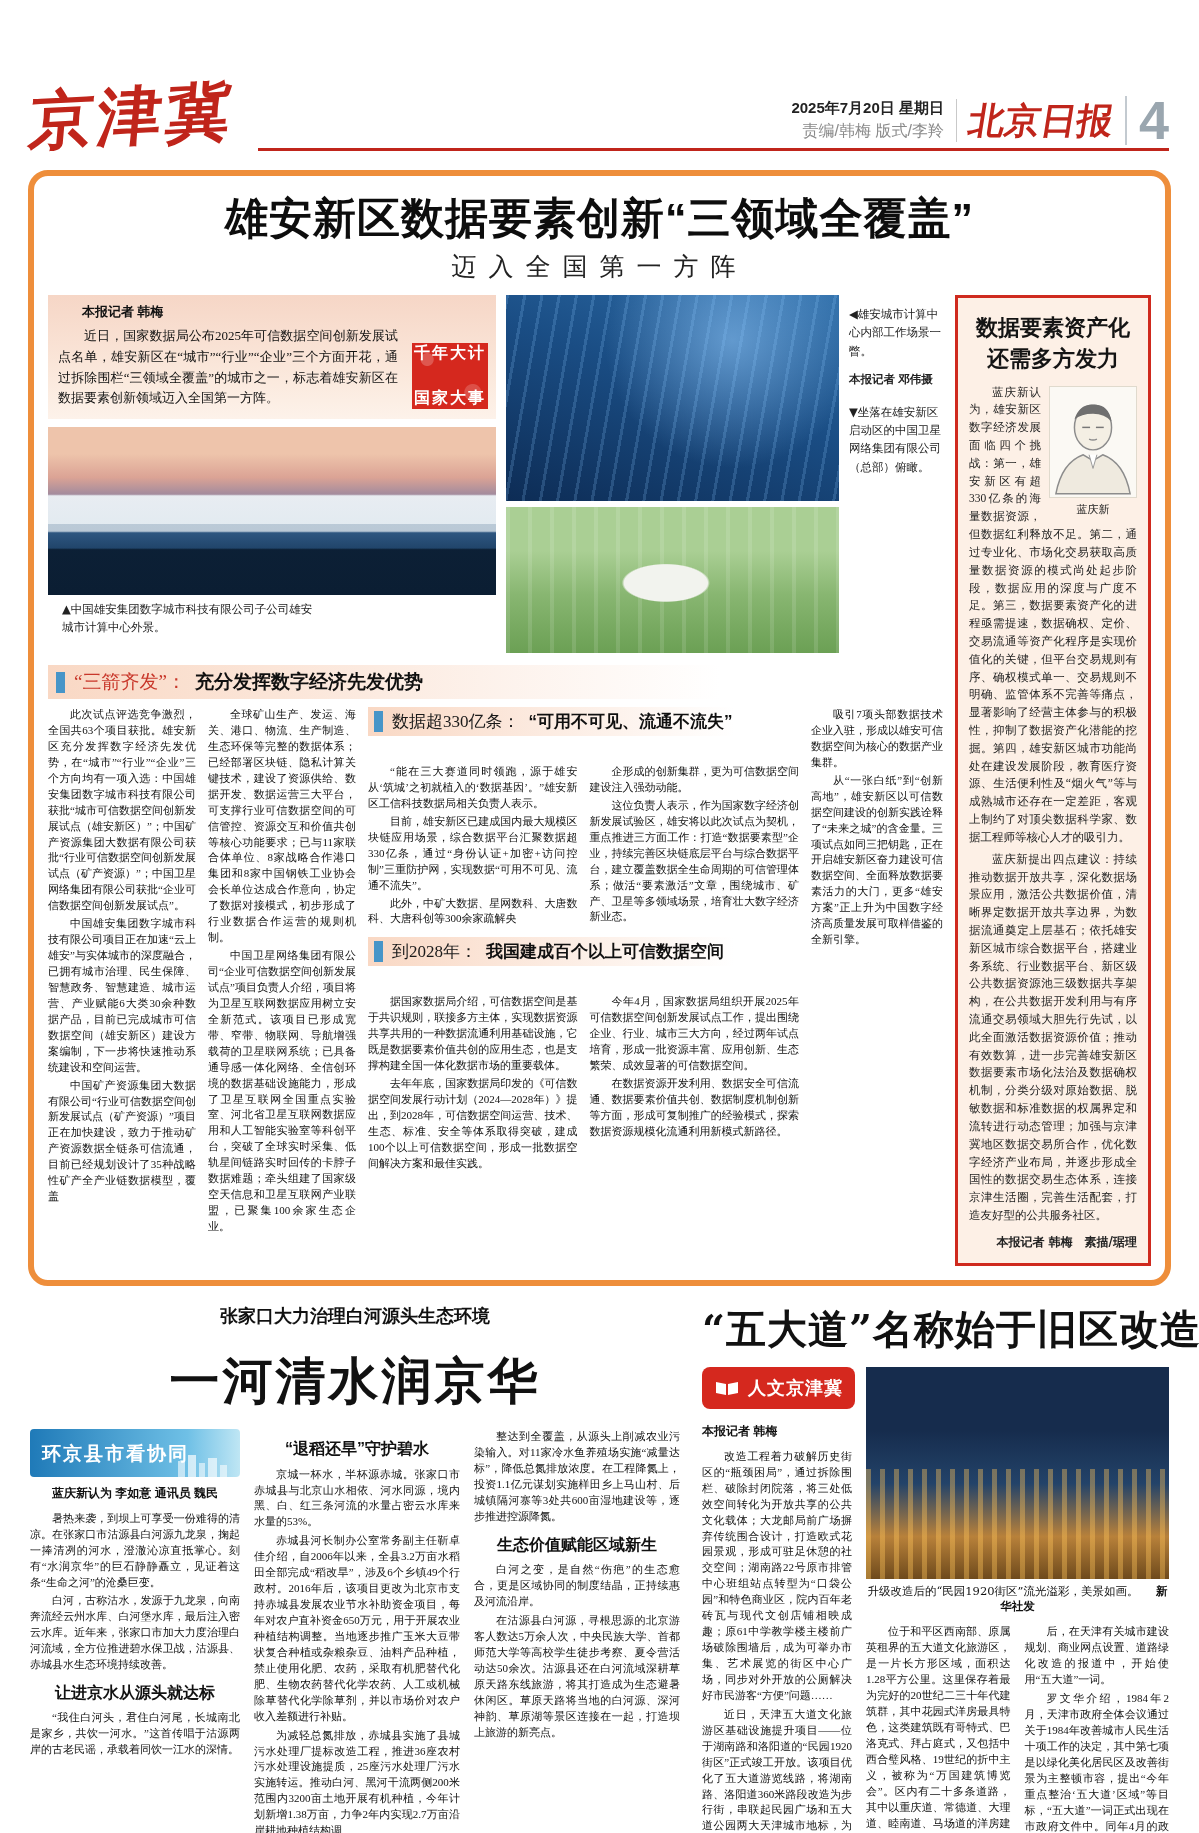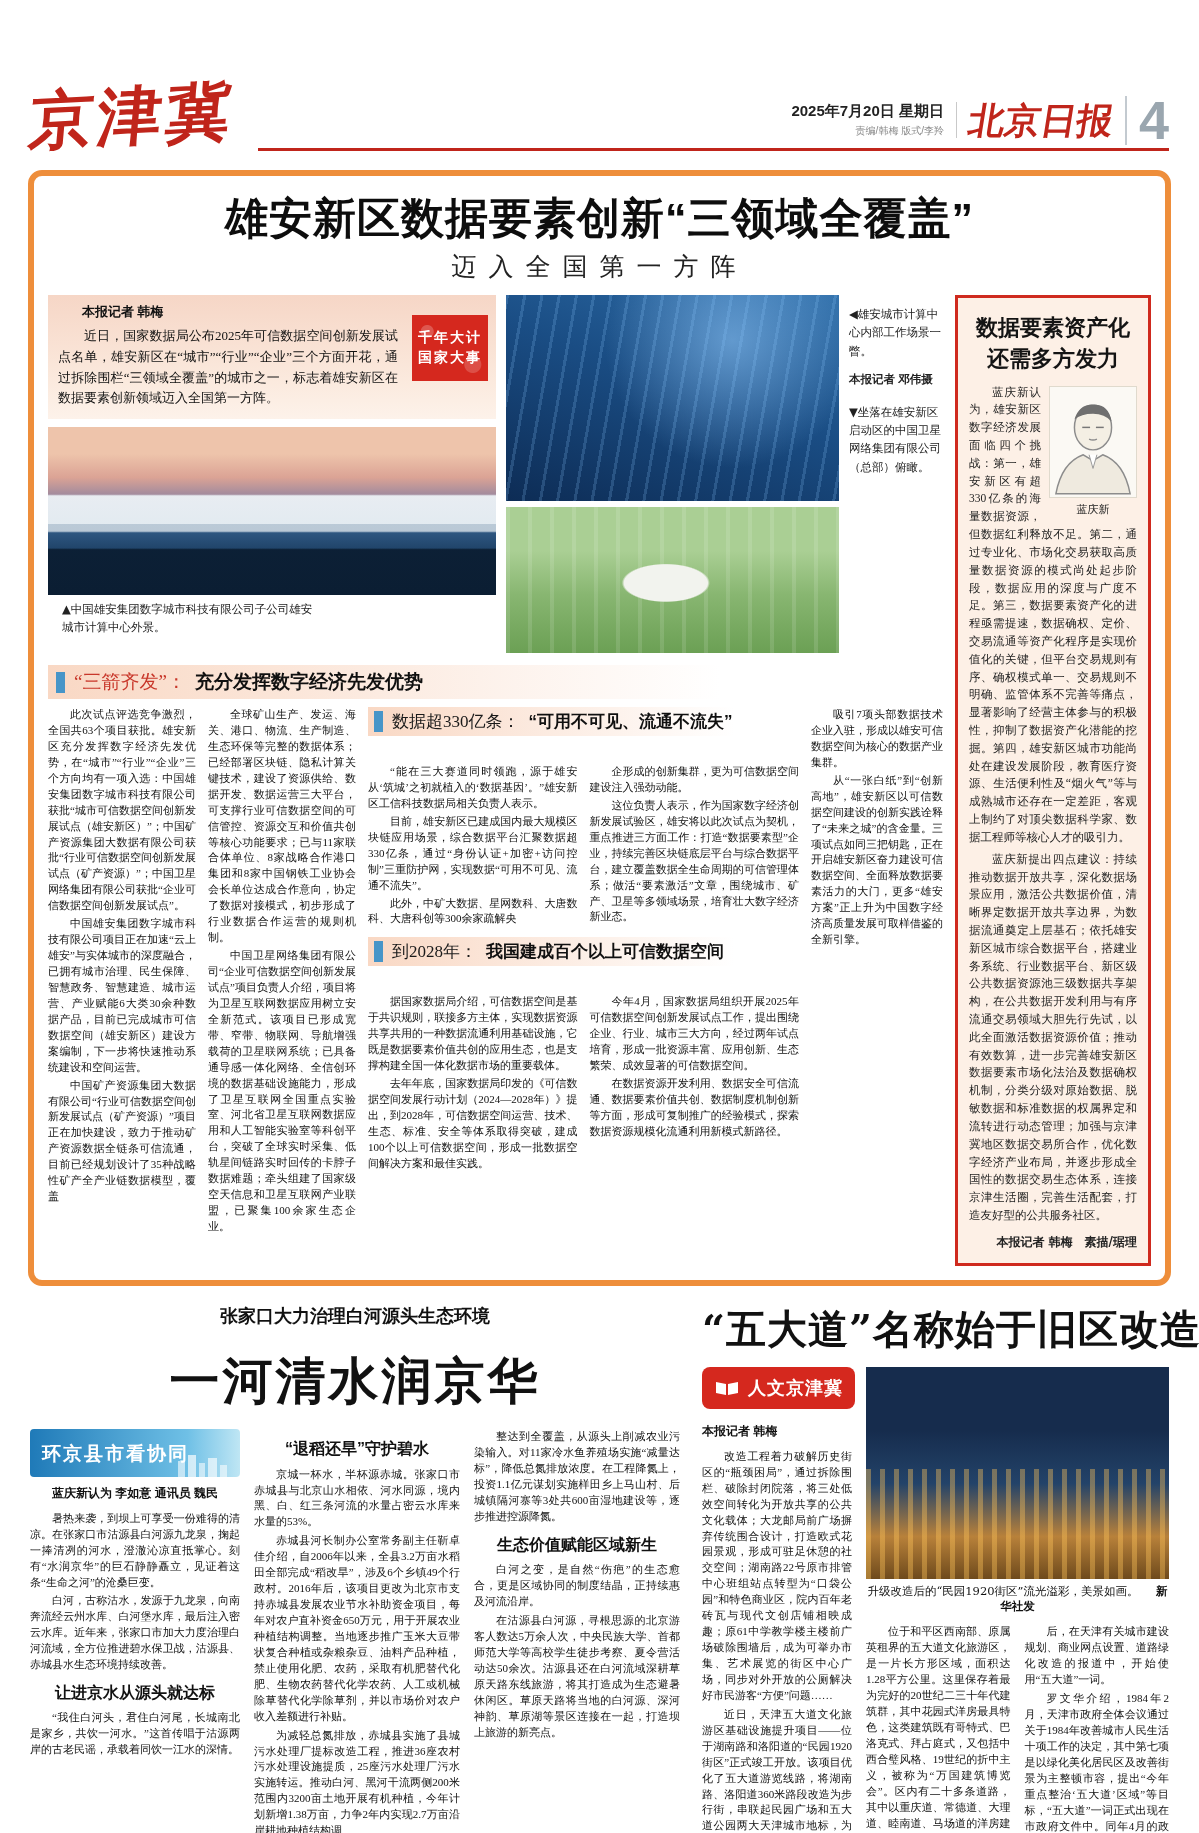--- a/index.html
+++ b/index.html
@@ -7,44 +7,44 @@
   body { font-family:"Liberation Serif","DejaVu Serif",serif; color:#111; }
   .page { width:1199px; height:1833px; margin:0 auto; background:#fff; position:relative; overflow:hidden; }
 
   
   .masthead { position:relative; height:158px; }
   .brand-cn { position:absolute; left:30px; top:84px; font-size:64px; font-weight:bold; color:#c0251b;
               font-family:"DejaVu Serif",serif; transform:skewX(-8deg) rotate(-3deg); letter-spacing:4px; line-height:1; }
   .head-right { position:absolute; right:30px; top:96px; display:flex; align-items:center; }
   .date-block { text-align:right; padding-right:12px; border-right:1px solid #c9c9c9; }
   .date-line { font-size:15px; font-weight:bold; color:#222; font-family:"Liberation Sans",sans-serif; white-space:nowrap; }
-  .editors { font-size:10px; color:#8a8a8a; margin-top:3px; font-family:"Liberation Sans",sans-serif; }
+  .editors { font-size:16px; color:#8a8a8a; margin-top:3px; font-family:"Liberation Sans",sans-serif; }
   .paper-logo { font-size:36px; color:#c0251b; font-weight:bold; font-family:"DejaVu Serif",serif;
                 transform:skewX(-9deg); padding:0 12px; white-space:nowrap; line-height:1; }
   .page-num { font-size:54px; color:#9aa6af; font-family:"Liberation Sans",sans-serif; font-weight:bold;
               border-left:2px solid #c3cad0; padding-left:12px; line-height:0.9; }
   .head-rule { position:absolute; left:258px; right:30px; top:148px; height:3px; background:#c0251b; }
 
   
-  .main-frame { margin:12px 28px 0; border:6px solid #ee8e3b; border-radius:14px; padding:10px 14px 14px; background:#fff; }
+  .main-frame { margin:12px 28px 0; border:6px solid #ee8e3b; border-radius:20px; padding:10px 14px 14px; background:#fff; }
   .headline { text-align:center; font-family:"Liberation Sans",sans-serif; font-weight:bold; font-size:43px;
               letter-spacing:1px; margin:4px 0 2px; color:#0d0d0d; white-space:nowrap; }
   .subheadline { text-align:center; font-size:25px; letter-spacing:12px; color:#222; margin:2px 0 12px;
                  font-family:"Liberation Sans",sans-serif; }
   .main-content { display:flex; gap:12px; }
   .left-main { flex:1; min-width:0; }
 
   .row1 { display:flex; gap:10px; }
   .colA { width:448px; flex:0 0 448px; }
   .lead-box { background:linear-gradient(180deg,#f6d6c6,#fbeade 70%,#fdf2ea); padding:8px 10px 10px; position:relative; }
   .byline { font-weight:bold; font-size:13px; margin:0 0 5px 24px; }
   .lead-text { font-size:13px; line-height:1.6; text-align:justify; text-indent:2em; margin:0; padding-right:88px; }
-  .stamp { position:absolute; right:8px; top:20px; width:76px; height:66px; background:#d5281e; color:#fff;
-           display:flex; flex-direction:column; align-items:center; justify-content:center; gap:2px;
-           font-size:14px; font-weight:bold; letter-spacing:2px; font-family:"DejaVu Serif",serif;
+  .stamp { position:absolute; right:8px; top:48px; width:76px; height:66px; background:#d5281e; color:#fff;
+           display:flex; flex-direction:column; align-items:center; justify-content:space-between; gap:2px;
+           font-size:16px; font-weight:bold; letter-spacing:2px; font-family:"DejaVu Serif",serif;
            background-image:radial-gradient(circle at 20% 25%, rgba(255,255,255,.22) 0 6px, transparent 7px),
              radial-gradient(circle at 80% 75%, rgba(255,255,255,.18) 0 8px, transparent 9px); }
   .photo { background-color:#567; }
   .photo-exterior { height:168px; margin-top:8px;
      background-image:
        linear-gradient(180deg, transparent 0 40%, rgba(236,242,246,.95) 41% 58%, rgba(210,220,228,.85) 58% 62%, transparent 63%),
        linear-gradient(180deg, transparent 0 72%, rgba(10,28,48,.9) 73%),
        linear-gradient(180deg, #eec4ab 0 16%, #dba395 30%, #8d82a0 44%, #35608c 58%, #1e4166 74%, #132e4c 100%); }
   .cap-a { font-size:11.5px; color:#222; line-height:1.55; width:260px; margin:6px 0 0 14px; font-family:"DejaVu Serif",serif; }
   .colB { flex:1; min-width:0; display:flex; flex-direction:column; gap:6px; }

